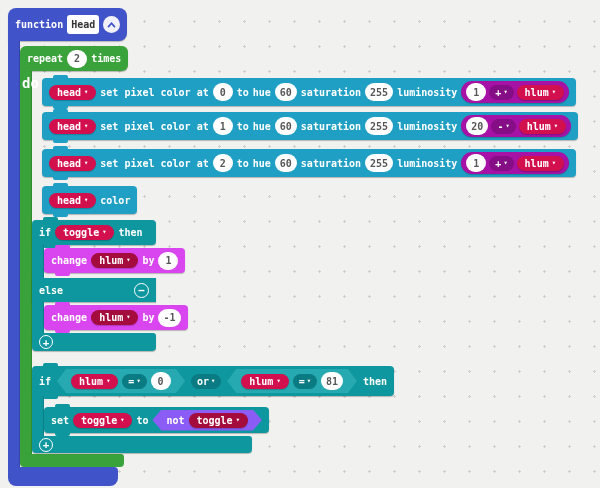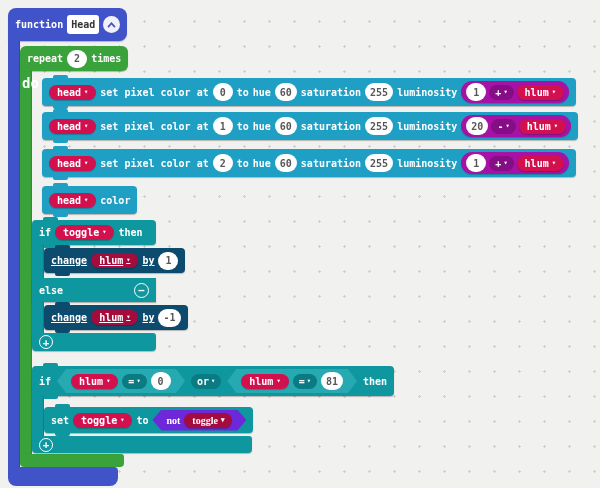--- a/index.html
+++ b/index.html
@@ -21,21 +21,21 @@
     white-space:nowrap;
   }
   .stmt::after { content:""; position:absolute; top:-3px; left:11px; width:15px; height:4px; background:inherit; border-radius:2px 2px 0 0; }
   .stmt::before { content:""; position:absolute; bottom:-3px; left:11px; width:15px; height:4px; background:inherit; border-radius:0 0 2px 2px; }
   .bar { position:absolute; box-shadow:inset -1px 0 1px rgba(0,0,0,.15); }
 
   .c-blue   { background:#4053c9; }
   .c-green  { background:#3aa23a; }
   .c-neo    { background:#1f9fc4; }
   .c-logic  { background:#0f979f; }
-  .c-crim   { background:#0c4a6e;text-decoration:underline; }
+  .c-crim   { background:#d946ef; }
 
   .lbl { color:#fff; }
   .pill {
     display:inline-flex; align-items:center; gap:3px;
     border-radius:11px; padding:2px 8px; font-weight:bold; color:#fff;
     box-shadow:0 1px 1px rgba(0,0,0,.2);
   }
   .pill.crim { background:#d2104e; }
   .pill.crim-dark { background:#a50c3e; }
   .arr { font-size:7px; line-height:1; }
@@ -49,21 +49,21 @@
     background:#a512a5; border-radius:13px; padding:2px 5px;
     box-shadow:0 1px 1px rgba(0,0,0,.2);
   }
   .op { background:#850d85; border-radius:8px; padding:2px 6px; display:inline-flex; align-items:center; gap:2px; }
   .field-teal { background:#0a7b82; border-radius:8px; padding:2px 6px; display:inline-flex; align-items:center; gap:2px; }
   .hex {
     display:inline-flex; align-items:center; gap:4px;
     background:#27a9b1; padding:3px 14px; min-width:128px;
     clip-path: polygon(9px 0, calc(100% - 9px) 0, 100% 50%, calc(100% - 9px) 100%, 9px 100%, 0 50%);
   }
-  .hex.crim { background:#6d28d9; min-width:0;font-family:Liberation Serif, serif; }
+  .hex.crim { background:#8b5cf6; min-width:0; }
   .name-input {
     width:32px; height:19px; border:none; border-radius:3px;
     background:#fff; color:#333; font-family:"DejaVu Sans Mono", monospace;
     font-size:10px; font-weight:bold; text-align:center;
   }
   .collapse {
     width:17px; height:17px; border-radius:50%; background:rgba(255,255,255,.92);
     display:inline-flex; align-items:center; justify-content:center;
   }
   .circle-btn {

